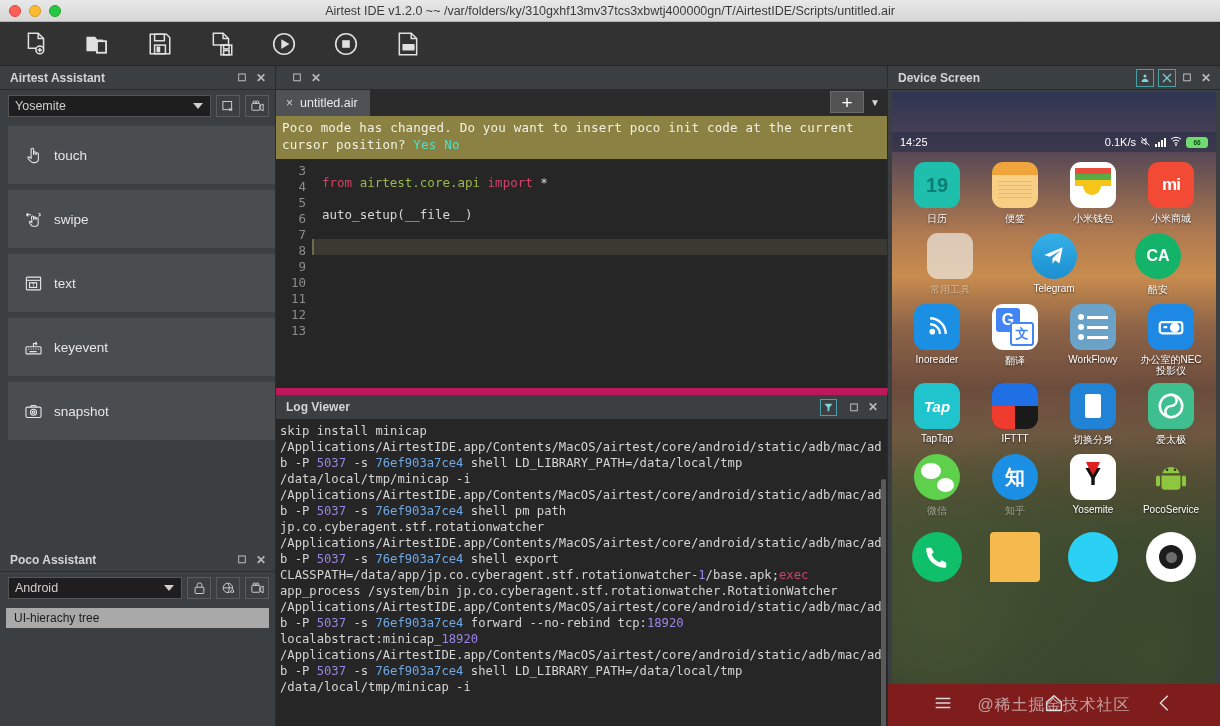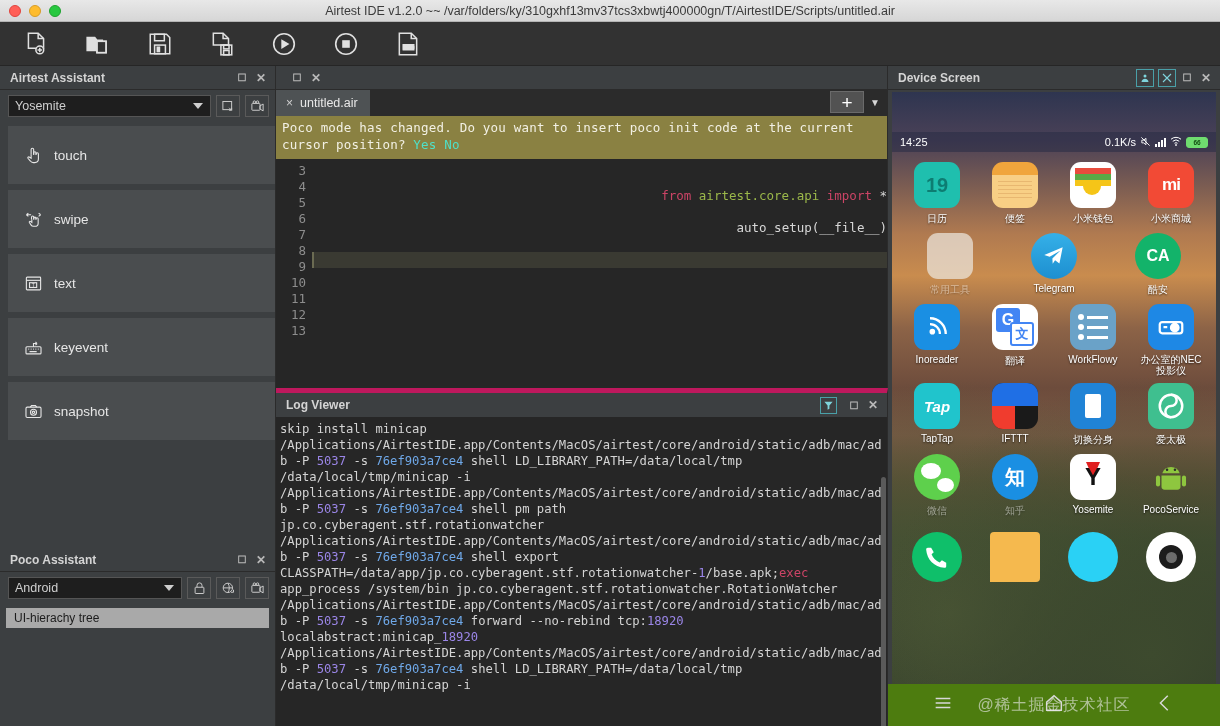--- a/index.html
+++ b/index.html
@@ -81,28 +81,28 @@
 
   .notice { background:#8a8142; color:#f2f0e4; font-size:12.5px;
     font-family:"DejaVu Sans Mono", monospace; padding:4px 6px 5px 6px;
     line-height:1.35; letter-spacing:.2px; }
   .notice .yes { color:#4fe0c8; } .notice .no { color:#4fe0c8; }
 
   .code { flex:1; background:#262626; display:flex; overflow:hidden;
     font-family:"DejaVu Sans Mono", monospace; font-size:12.5px; }
   .gutter { width:36px; text-align:right; padding:4px 6px 0 0; color:#8d8d8d;
     line-height:16px; background:#262626; }
-  .codelines { flex:1; padding:13px 0 0 0; line-height:16px; color:#d7d7d7;
-    position:relative;text-align:right; }
+  .codelines { flex:1; padding:0 0 0 0; line-height:16px; color:#d7d7d7;
+    position:relative; }
   .cl { padding-left:10px; white-space:pre; height:16px; }
   .cl.hl { background:#3a3a32; border-left:2px solid #6b6b52; padding-left:8px; }
   .kw { color:#cc4466; } .mod { color:#9bb84a; } .op2 { color:#d7d7d7; }
 
   .log-pane { flex:1; display:flex; flex-direction:column;
-    border-top:5px solid #be185d; border-right:1px solid #2b2b2b; }
+    border-top:7px solid #be185d; border-right:1px solid #2b2b2b; }
   .log-head { height:24px; background:#3c3f41; display:flex; align-items:center;
     padding:0 6px 0 10px; color:#d4d4d4; font-size:12px; font-weight:bold; }
   .filter-btn { width:17px;height:17px;border:1px solid #4aa0a8;
     display:flex;align-items:center;justify-content:center;margin-right:6px; }
   .log-body { flex:1; background:#262626; padding:4px 2px 0 4px; overflow:hidden;
     font-family:"DejaVu Sans Mono", monospace; font-size:12.2px; line-height:16px;
     color:#d4d4d4; position:relative; white-space:pre-wrap; word-break:break-all; }
   .num { color:#9b86e8; } .hexid { color:#6fa8e8; } .exec { color:#cc4466; }
   .log-scroll { position:absolute; right:1px; top:60px; width:5px; height:280px;
     background:#5a5a5a; border-radius:3px; }
@@ -135,21 +135,21 @@
   .ic { width:46px;height:46px;border-radius:11px; display:flex;
     align-items:center; justify-content:center; color:#fff;
     font-size:17px; font-weight:bold; overflow:hidden; position:relative; }
   .ic.circ { border-radius:50%; }
   .lbl { font-size:10px; color:#fff; text-shadow:0 1px 2px rgba(0,0,0,.7);
     white-space:nowrap; }
   .lbl.fade { opacity:.45; }
   .lbl.two { white-space:normal; text-align:center; line-height:11px; }
 
   .navbar { height:42px; display:flex; align-items:center;
-    justify-content:space-around; background:#4d7c0f; position:relative; }
+    justify-content:space-around; background:#7f1d1d; position:relative; }
   .navbar svg { width:22px;height:22px; }
   .wm { position:absolute; left:0; right:0; text-align:center;
     color:rgba(235,235,235,.62); font-size:16px; pointer-events:none;
     letter-spacing:1px; }
 </style>
 </head>
 <body>
 
 <div class="titlebar">
   <div class="traffic">

